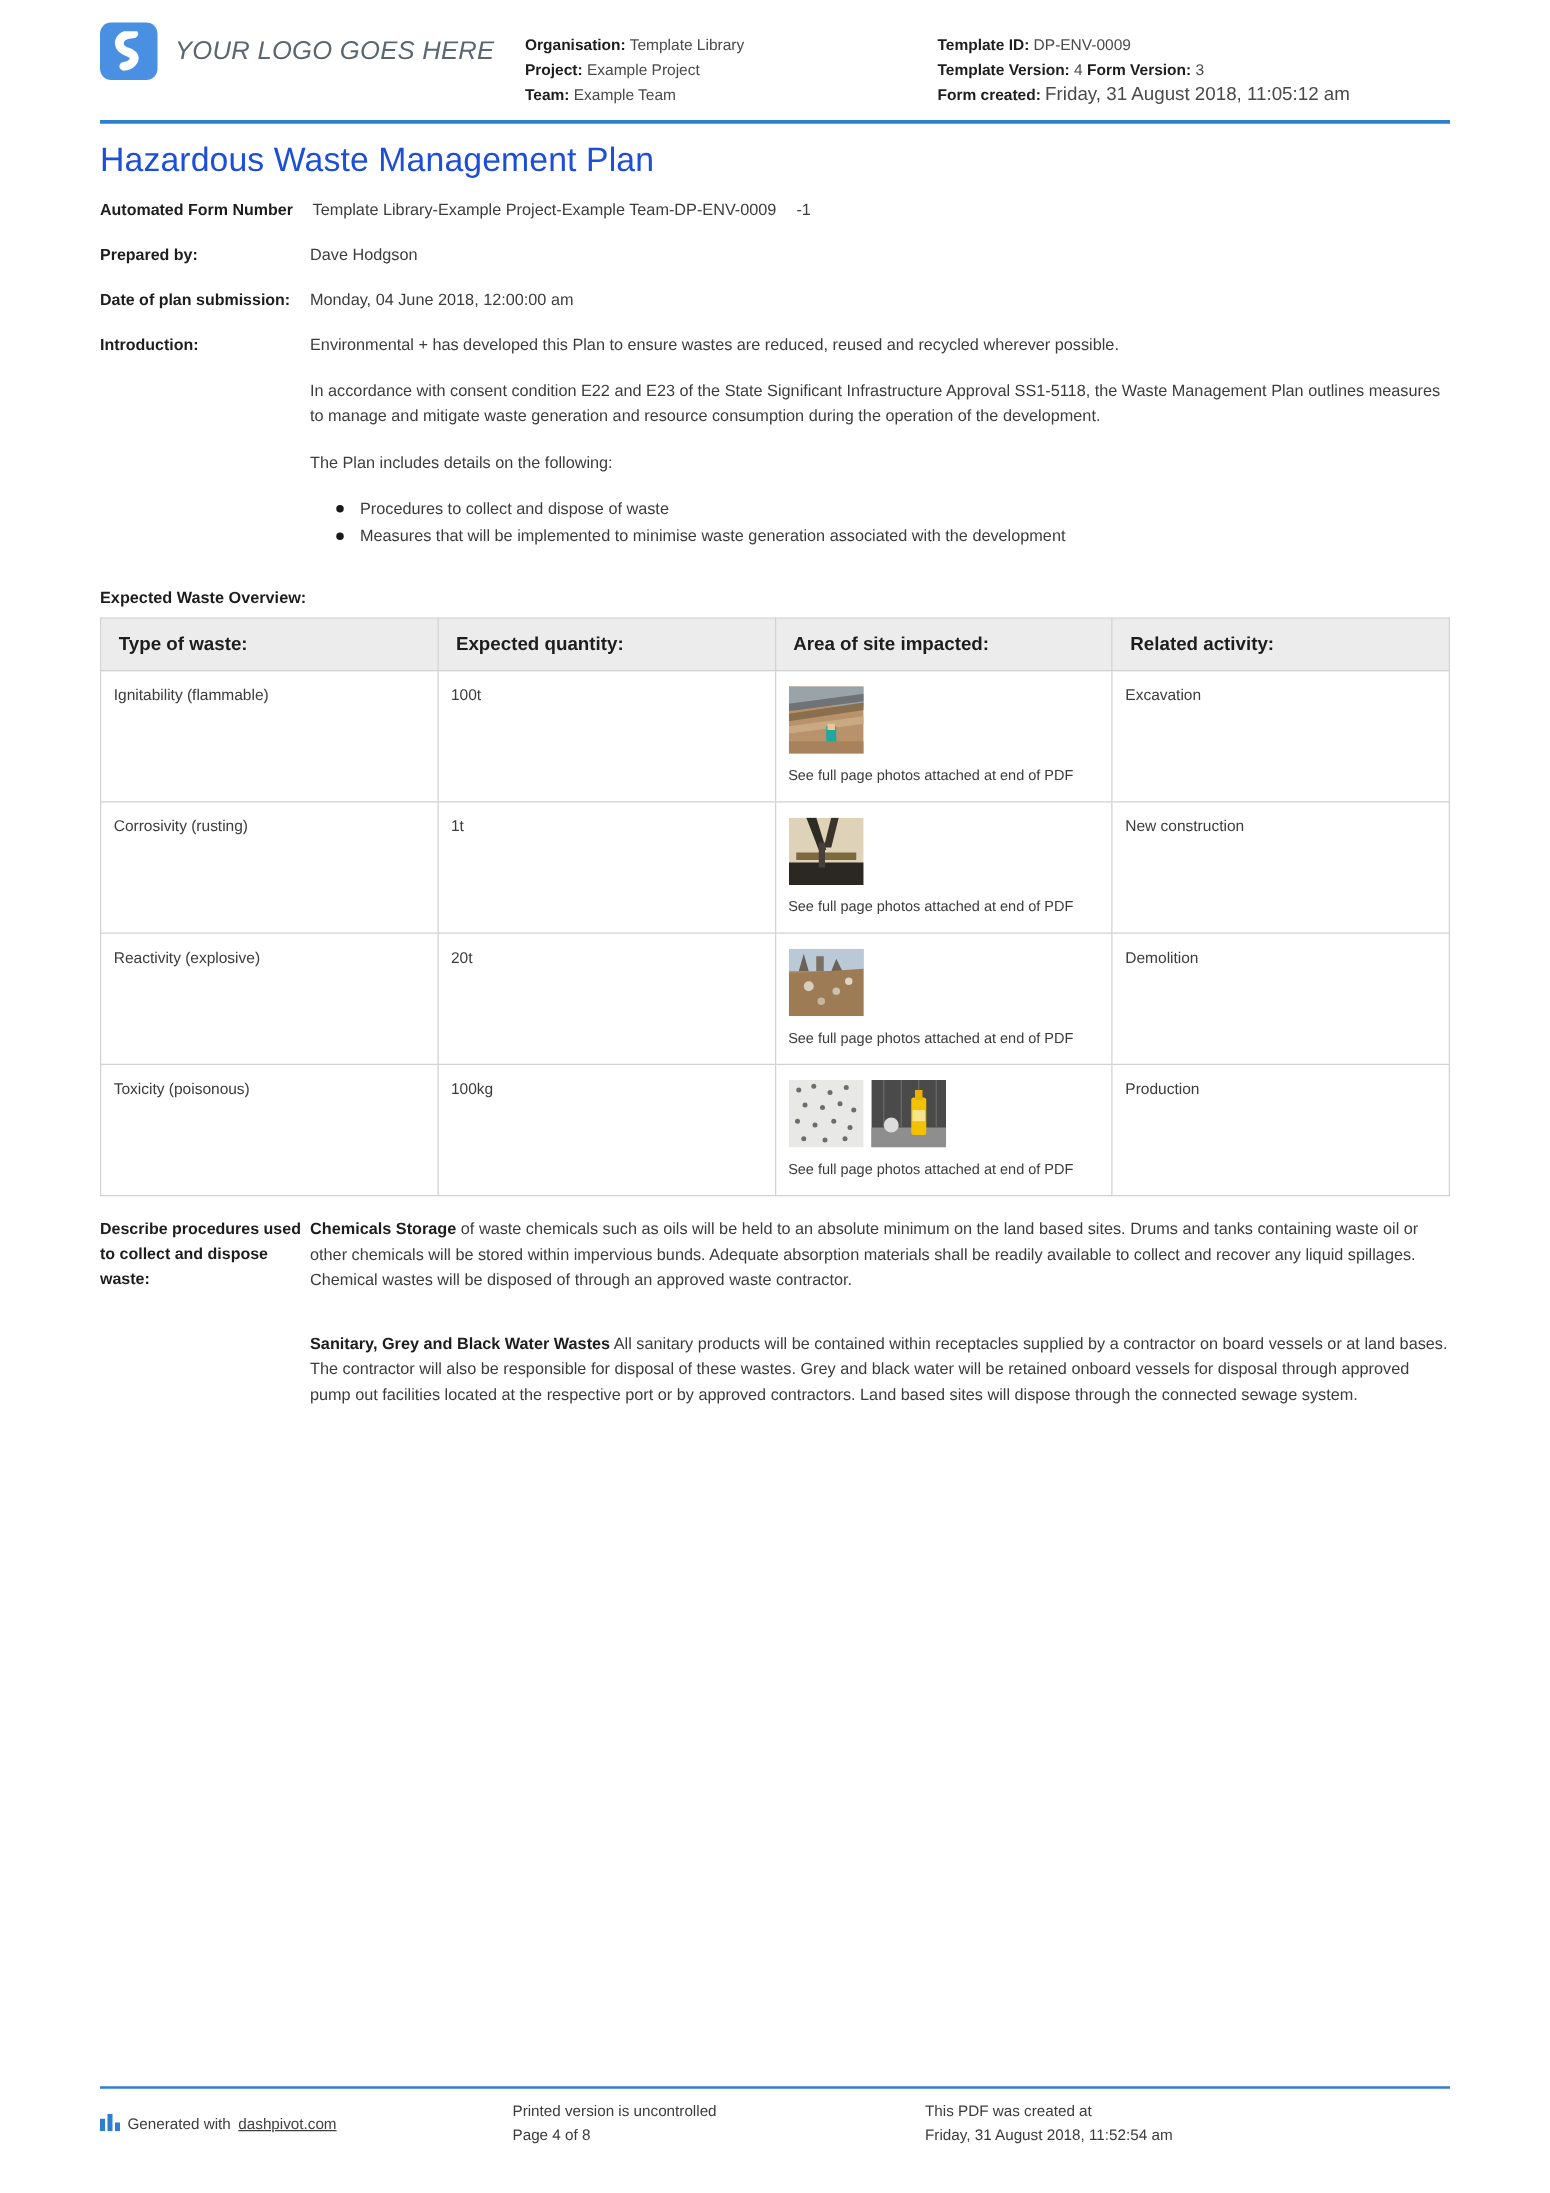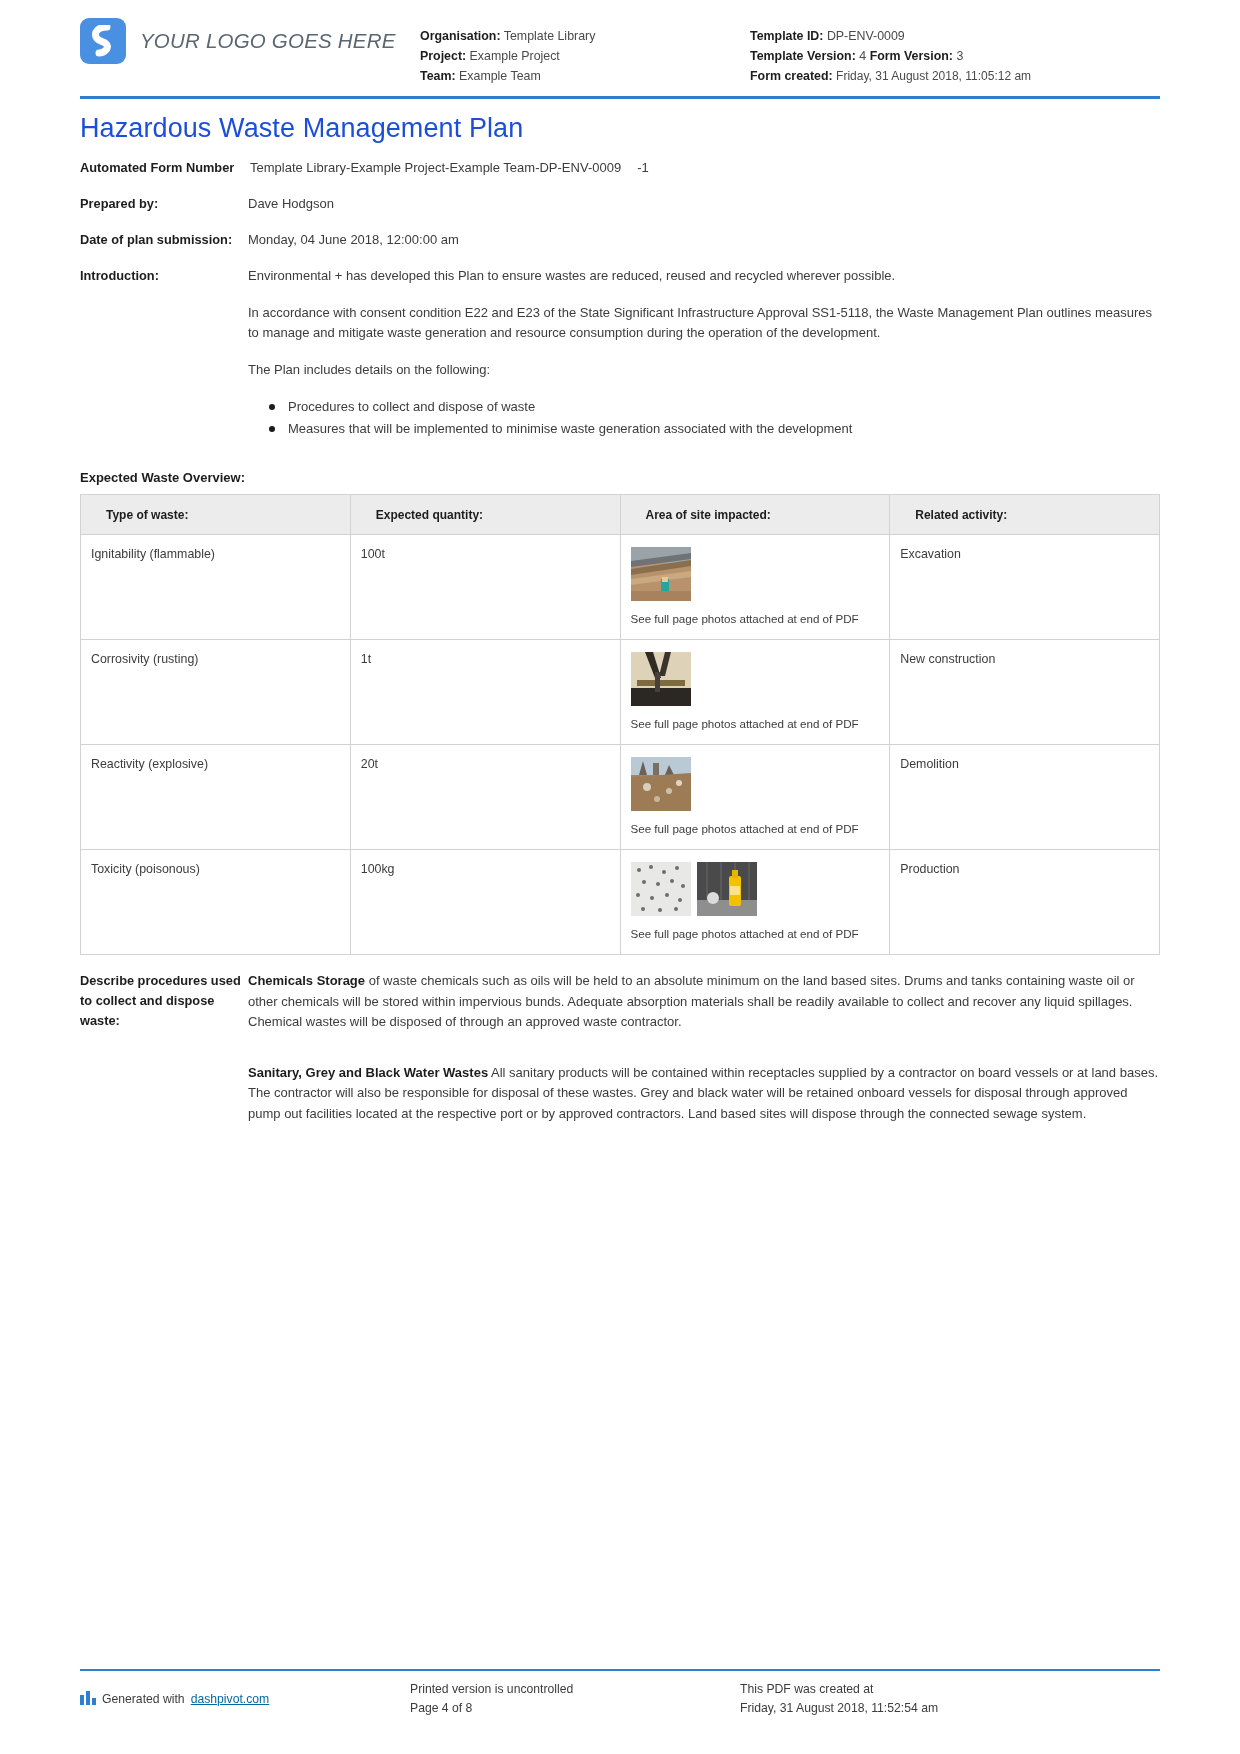--- a/index.html
+++ b/index.html
@@ -23,21 +23,21 @@
   }
   .logo-mark svg { position: absolute; top: 7px; left: 8px; }
   .logo-text {
     margin-left: 14px; font-size: 20.5px; font-style: italic; font-weight: normal;
     color: #5c6670; letter-spacing: .2px; white-space: nowrap;
   }
   .meta-col { font-size: 12.4px; line-height: 20px; color: #4a4a4a; }
   .meta-col.left { width: 330px; flex: 0 0 330px; padding-top: 8px; }
   .meta-col.right { flex: 1; padding-top: 8px; }
   .meta-col b { color: #1d1d1d; font-weight: bold; }
-  .meta-small { font-size: 12px; }
+  .meta-small { font-size: 15px; }
 
   .blue-rule { border-top: 3px solid #2f7fd1; margin: 4px 0 0 0; }
 
   
   .doc-title {
     font-size: 27px; font-weight: normal; color: #1d4ed8;
     margin: 14px 0 14px 0; letter-spacing: .1px;
   }
 
   
@@ -57,22 +57,22 @@
   ul.plan-list li::before {
     content: ""; position: absolute; left: -19px; top: 7px;
     width: 6px; height: 6px; border-radius: 50%; background: #1a1a1a;
   }
 
   
   .section-heading { font-size: 13px; font-weight: bold; color: #1d1d1d; margin: 30px 0 9px 0; }
   table.waste { width: 100%; border-collapse: collapse; table-layout: fixed; }
   table.waste th {
     background: #ececec; border: 1px solid #d2d2d2; text-align: left;
-    font-size: 12px; font-weight: bold; color: #1d1d1d;
-    padding: 12px 25px; height: 40px;
+    font-size: 15px; font-weight: bold; color: #1d1d1d;
+    padding: 12px 14px; height: 40px;
   }
   table.waste td {
     border: 1px solid #d2d2d2; vertical-align: top;
     font-size: 12.4px; color: #3c3c3c; padding: 12px 10px;
   }
   .col-1 { width: 236px; } .col-2 { width: 236px; } .col-3 { width: 236px; } .col-4 { width: 236px; }
   .photo-strip { display: flex; gap: 6px; margin-bottom: 9px; }
   .thumb { width: 60px; height: 54px; border: 0; overflow: hidden; position: relative; }
   .thumb svg { display: block; }
   .photo-caption { font-size: 11.6px; color: #3c3c3c; line-height: 17px; }
@@ -88,21 +88,21 @@
   .proc-body p:last-child { margin-bottom: 0; }
   .proc-body b { font-weight: bold; color: #1d1d1d; }
 
   
   .footer-wrap { position: absolute; left: 80px; right: 80px; bottom: 36px; }
   .footer-rule { border-top: 2px solid #2f7fd1; margin-bottom: 9px; }
   .footer { display: flex; font-size: 12.2px; color: #3c3c3c; }
   .footer-left { width: 330px; flex: 0 0 330px; display: flex; align-items: center; gap: 6px; }
   .footer-center { width: 330px; flex: 0 0 330px; text-align: left; line-height: 19px; }
   .footer-right { flex: 1; text-align: left; line-height: 19px; }
-  .footer-link { color: #0369a1; }
+  .footer-link { color: #404040; }
   .bars { display: inline-block; }
 </style>
 </head>
 <body>
 
 <div class="page">
 
   <div class="doc-header">
 
     <div class="logo-block">

